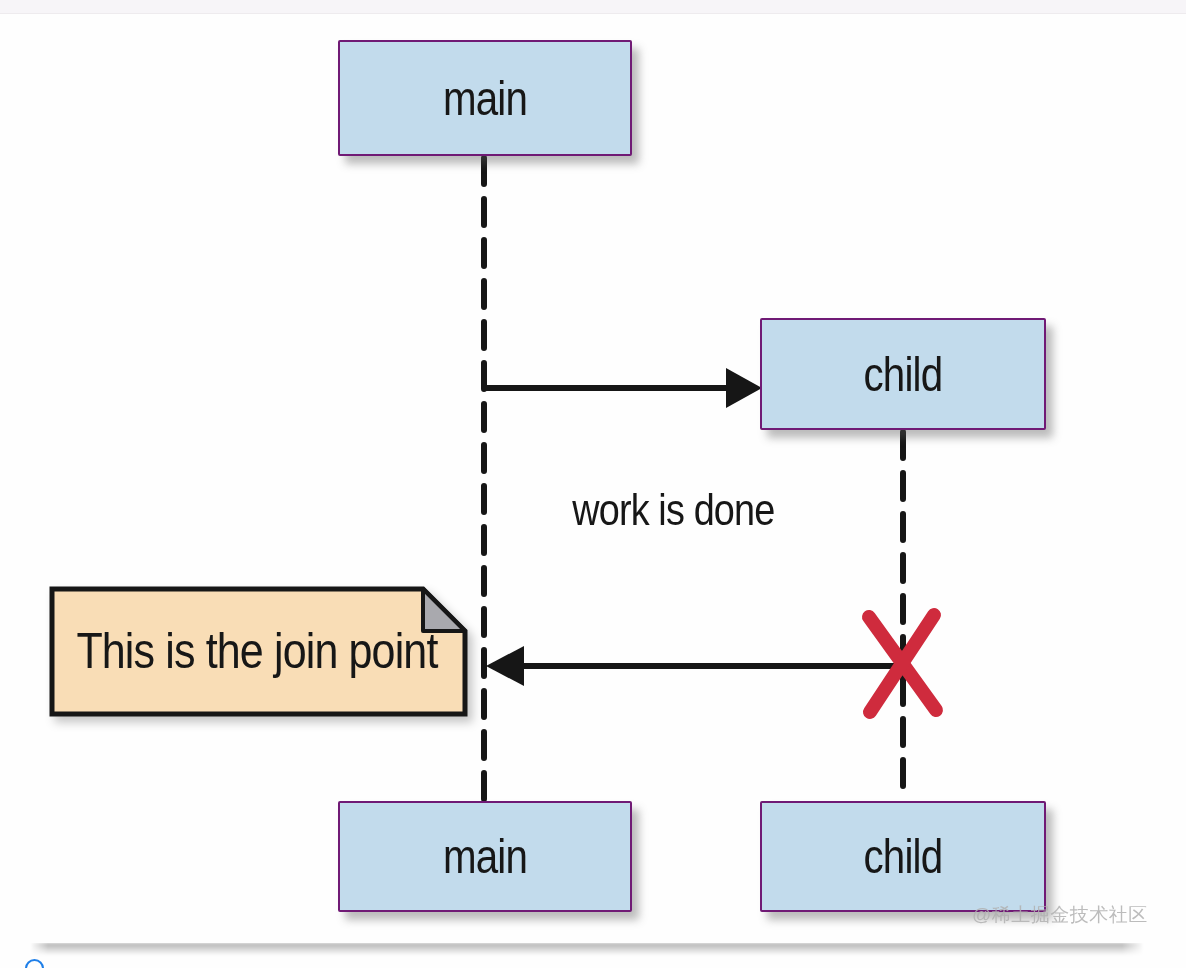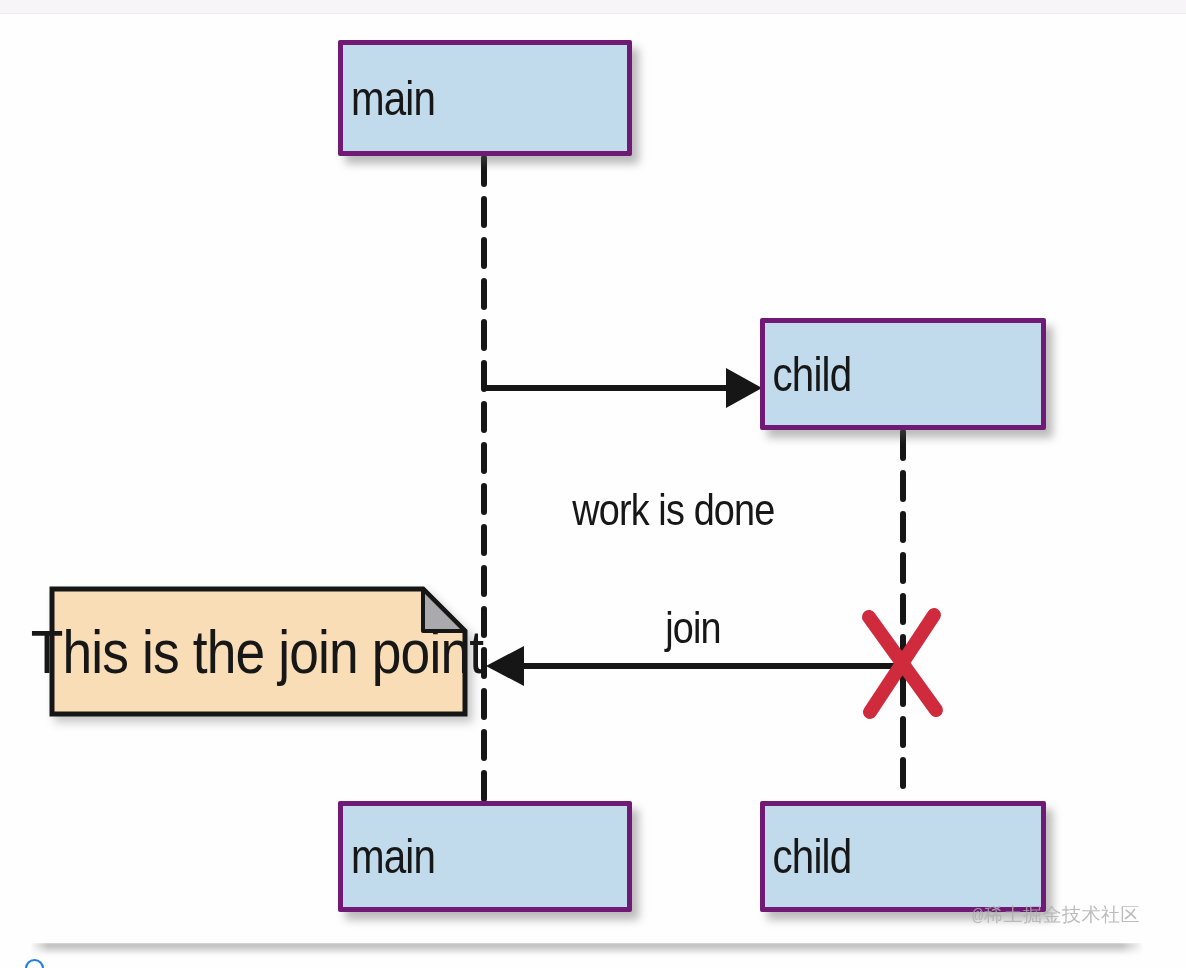--- a/index.html
+++ b/index.html
@@ -8,46 +8,45 @@
     background:#fefefe;
     font-family:"Liberation Sans", sans-serif;
     color:#171717;
   }
   .top-strip {
     position:absolute; left:0; top:0; width:1186px; height:13px;
     background:#f7f5f8; border-bottom:1px solid #eeebee;
   }
   .box {
     position:absolute; box-sizing:border-box;
-    background:#c2dbec; border:5px solid #701a75; border-radius:2px;
+    background:#c2dbec; border:2px solid #701a75; border-radius:2px;
     box-shadow:7px 8px 9px rgba(90,90,90,0.40);
-    display:flex; align-items:center; 
+    display:flex; align-items:center; justify-content:center;
   }
   .box-label {
     font-size:48px; color:#171717; transform:scaleX(0.84);
     letter-spacing:-1px; white-space:nowrap;
   }
   .msg-label {
     position:absolute; font-size:45px; color:#171717;
     white-space:nowrap; display:flex; align-items:flex-end; justify-content:center;
   }
   .msg-label > span { transform:scaleX(0.84); letter-spacing:-1px; }
   svg.overlay { position:absolute; left:0; top:0; }
   .note-shape { filter:drop-shadow(5px 6px 5px rgba(0,0,0,0.22)); }
   .note-label {
     position:absolute; left:58px; top:594px; width:398px; height:114px;
     display:flex; align-items:center; justify-content:center;
-    font-size:62px; color:#171717;
+    font-size:50px; color:#171717;
   }
   .note-label > span { transform:scaleX(0.86); letter-spacing:-1px; white-space:nowrap; }
   .watermark {
     position:absolute; left:972px; top:902px; width:160px; height:24px;
     font-size:19px; color:rgba(176,176,176,0.85); letter-spacing:0.5px;
     white-space:nowrap;
-    font-family:Liberation Mono, monospace;
   }
   .bottom-shadow {
     position:absolute; left:30px; top:943px; width:1114px; height:14px;
     background:linear-gradient(180deg, rgba(0,0,0,0.30) 0%, rgba(0,0,0,0.0) 88%);
     filter:blur(1.5px);
     -webkit-mask-image:linear-gradient(90deg, transparent 0, #000 18px, #000 calc(100% - 22px), transparent 100%);
             mask-image:linear-gradient(90deg, transparent 0, #000 18px, #000 calc(100% - 22px), transparent 100%);
   }
   .corner-dot {
     position:absolute; left:25px; top:959px; width:15px; height:15px;
@@ -102,23 +101,20 @@
 
   <div class="box" style="left:760px; top:801px; width:286px; height:111px;">
     <span class="box-label">child</span>
   </div>
 
 
   <div class="msg-label" style="left:473px; top:480px; width:400px; height:56px;align-items:flex-end;">
     <span>work is done</span>
   </div>
 
-  <div class="msg-label" style="left:593px; top:600px; width:200px; height:54px;">
-    <span>join</span>
-  </div>
 
   <div class="note-label">
     <span>This is the join point</span>
   </div>
 
   <div class="watermark">@稀土掘金技术社区</div>
 
   <div class="bottom-shadow"></div>
 
   <div class="corner-dot"></div>

